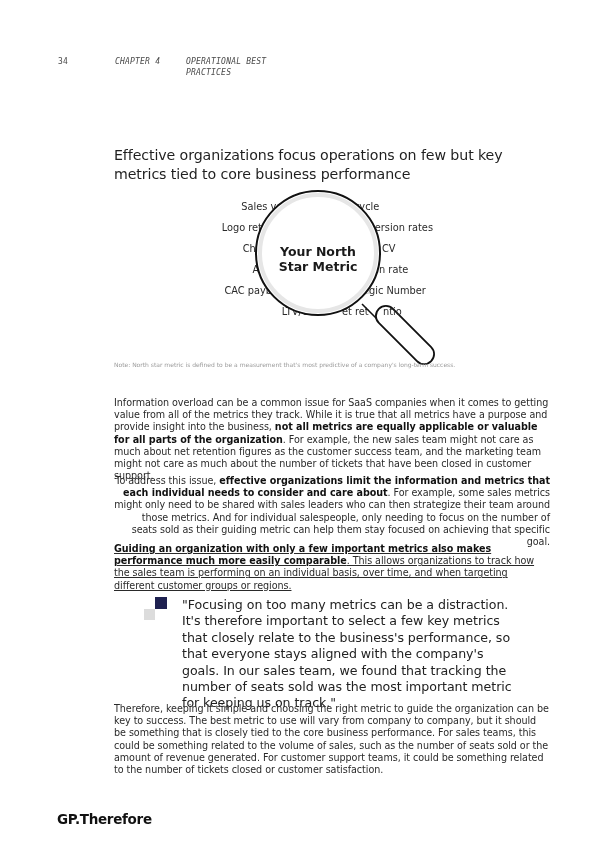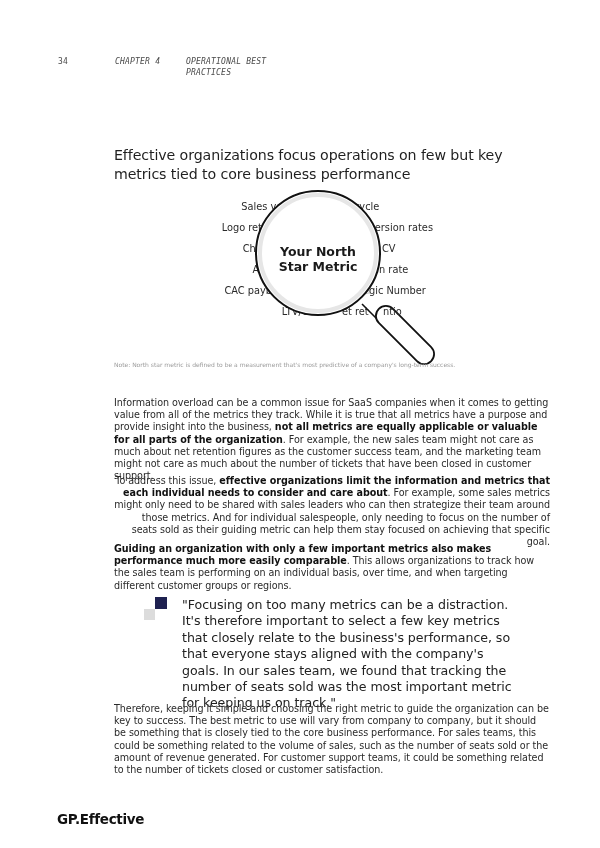--- a/index.html
+++ b/index.html
@@ -8,21 +8,21 @@
   .hdr-page { left:58px; }
   .hdr-chapter { left:115px;font-style:italic; }
   .hdr-section { left:186px; width:110px;font-style:italic; }
   .title { position:absolute; left:114px; top:110px; width:440px; font-size:14.2px; line-height:19px; color:#1f1f1f; letter-spacing:-0.1px;margin-top:36px; }
   .diagram { position:absolute; left:0; top:0; width:600px; height:848px; }
   .note { position:absolute; left:114px; top:361px; font-size:6px; color:#9a9a9a; white-space:nowrap; }
   .para { position:absolute; left:114px; width:436px; font-size:9.6px; line-height:12.2px; color:#2a2a2a; letter-spacing:-0.05px; }
   .para b { color:#111; font-weight:bold; }
   .p1 { top:397px; }
   .p2 { top:475px;text-align:right; }
-  .p3 { top:543px; }
+  .p3 { top:543px;text-decoration:underline; }
   .p4 { top:703px; }
   .quote { position:absolute; left:182px; top:597px; width:340px; font-size:12.6px; line-height:16.4px; color:#222; letter-spacing:-0.05px; }
   .sq-dark { position:absolute; left:155px; top:597px; width:12px; height:12px; background:#1e2150; }
   .sq-light { position:absolute; left:144px; top:609px; width:11px; height:11px; background:#dcdcdc; }
   .logo { position:absolute; left:57px; top:811px; font-size:13.5px; font-weight:bold; color:#111; letter-spacing:-0.3px; font-family:"DejaVu Sans", sans-serif; }
   .m { font-family:"DejaVu Sans", sans-serif; font-size:9.8px; fill:#2a2a2a; }
   .m-faint { fill:#c7c7c7; }
   .center-lbl { font-family:"DejaVu Sans", sans-serif; font-size:12.5px; font-weight:bold; fill:#1a1a1a; }
 </style>
 </head>
@@ -84,13 +84,13 @@
 <div class="para p3">
   <b>Guiding an organization with only a few important metrics also makes performance much more easily comparable</b><span>. This allows organizations to track how the sales team is performing on an individual basis, over time, and when targeting different customer groups or regions.</span>
 </div>
 
 <div class="sq-dark"></div>
 <div class="sq-light"></div>
 <div class="quote">"Focusing on too many metrics can be a distraction. It's therefore important to select a few key metrics that closely relate to the business's performance, so that everyone stays aligned with the company's goals. In our sales team, we found that tracking the number of seats sold was the most important metric for keeping us on track."</div>
 
 <div class="para p4">Therefore, keeping it simple and choosing the right metric to guide the organization can be key to success. The best metric to use will vary from company to company, but it should be something that is closely tied to the core business performance. For sales teams, this could be something related to the volume of sales, such as the number of seats sold or the amount of revenue generated. For customer support teams, it could be something related to the number of tickets closed or customer satisfaction.</div>
 
-<div class="logo">GP.Effective</div>
+<div class="logo">GP.Therefore</div>
 
 </body></html>

